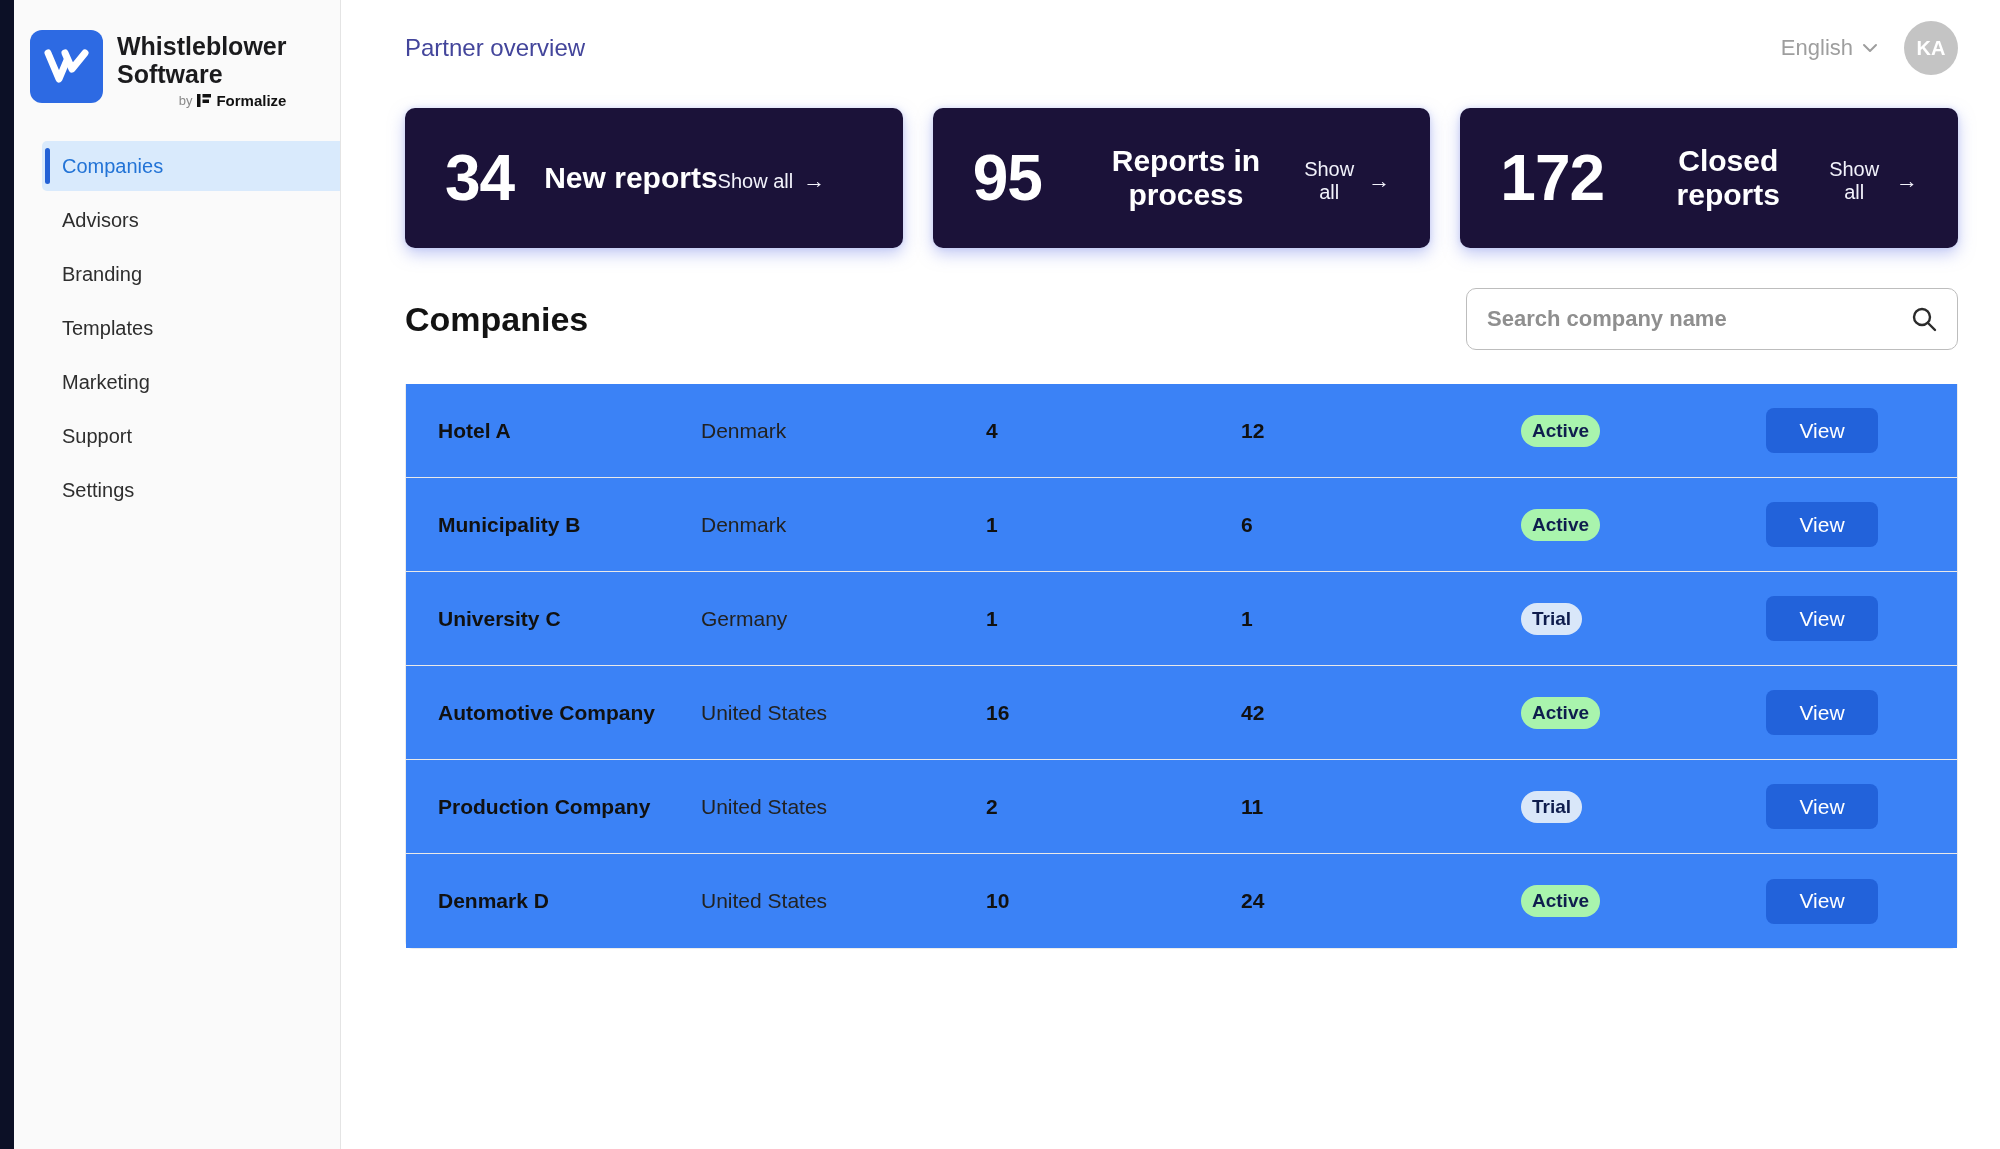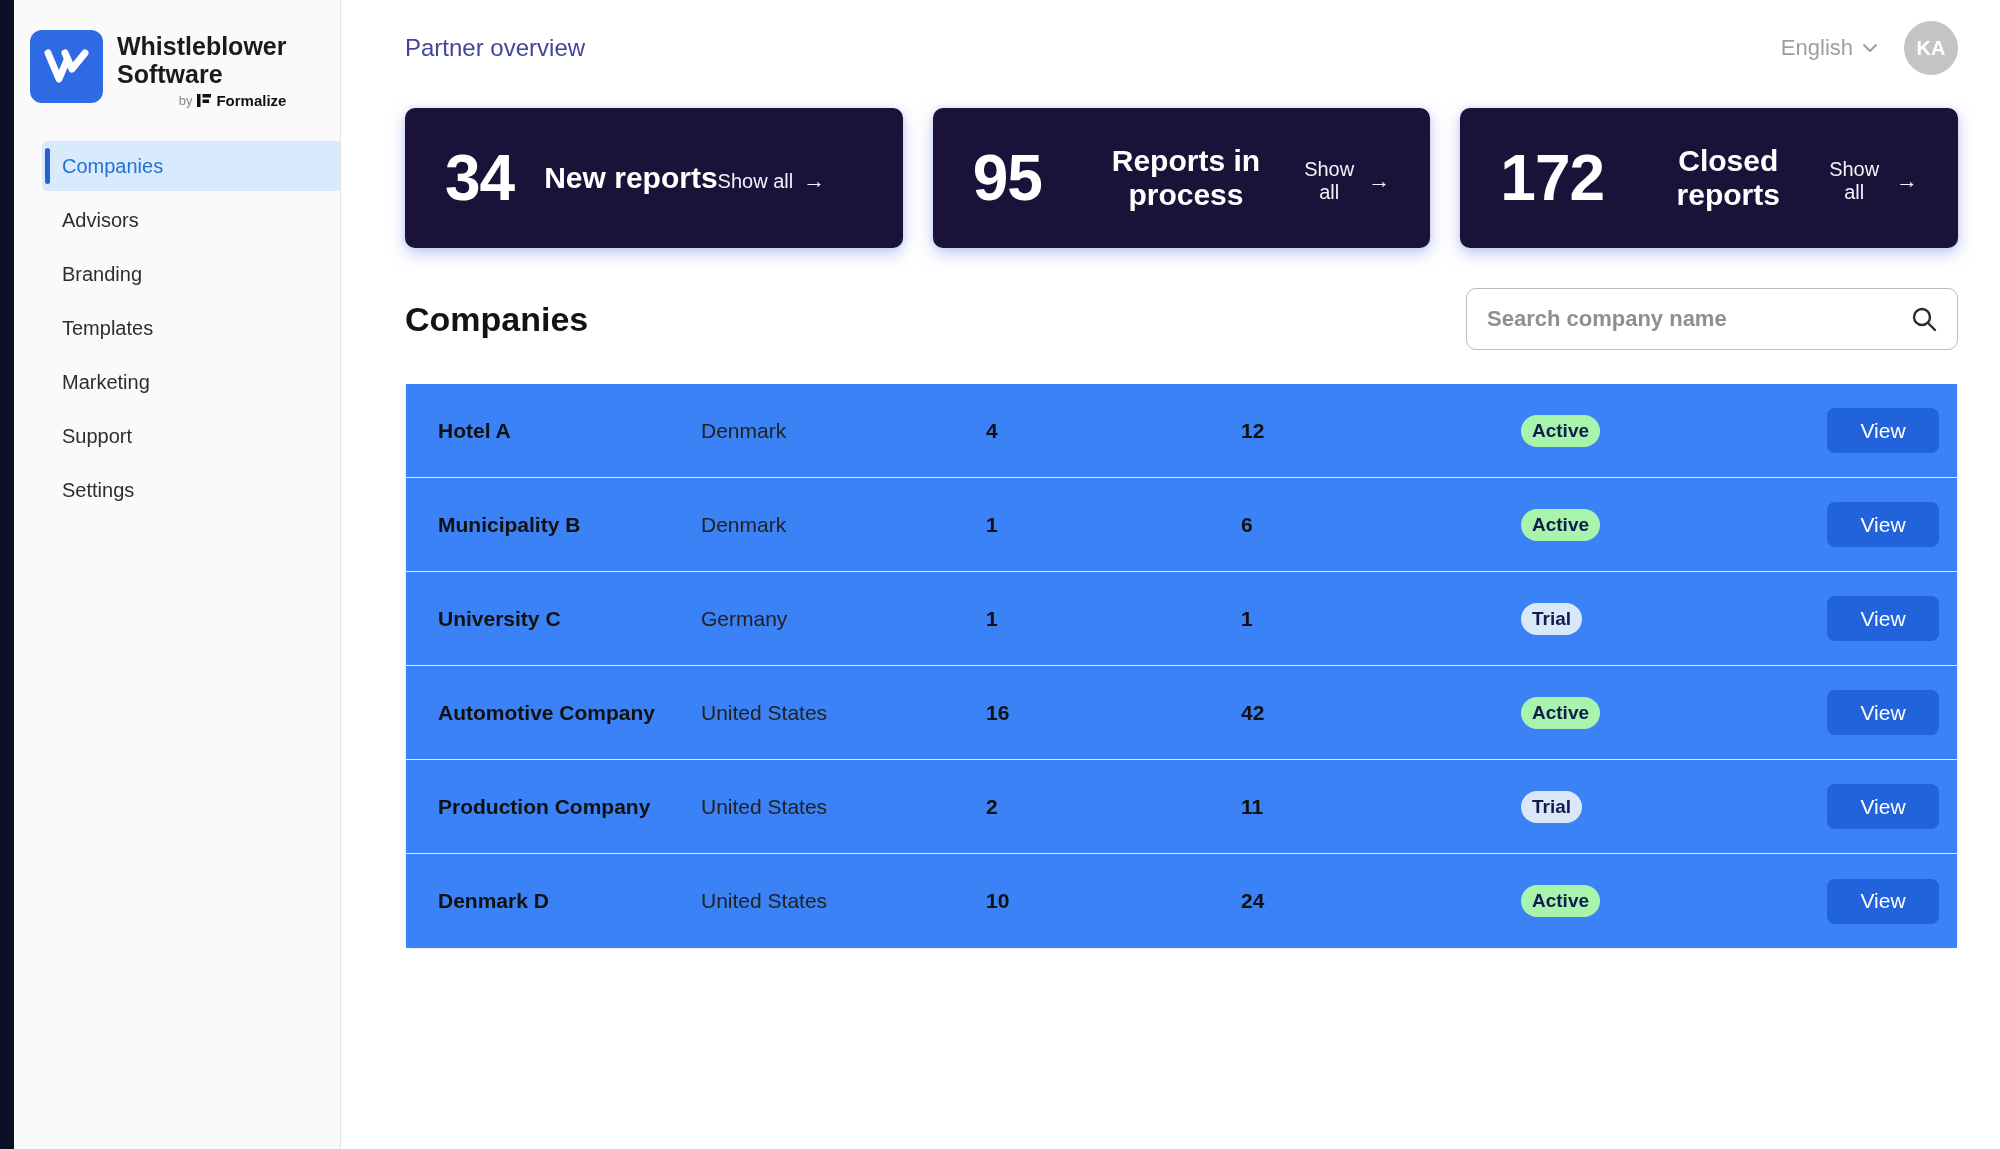--- a/index.html
+++ b/index.html
@@ -80,21 +80,21 @@
   .tbody{border:1px solid #ececec;border-top:none;border-radius:0 0 8px 8px;background:#fff;}
   .trow{height:94px;border-bottom:1px solid #e9e9e9;background:#3b82f6;}
   .trow:last-child{border-bottom:none;}
   .cell.company{font-size:21px;font-weight:700;color:#111;}
   .cell.country{font-size:21px;color:#222;}
   .cell.num{font-size:21px;font-weight:700;color:#111;}
   .badge{display:inline-block;font-size:19px;font-weight:600;color:var(--badge-text);
     padding:5px 11px;border-radius:16px;}
   .badge.active{background:var(--active-badge-bg);}
   .badge.trial{background:var(--trial-badge-bg);}
-  .cell.action{display:flex;justify-content:flex-end;}
+  .cell.action{display:flex;justify-content:flex-start;}
   .view-btn{width:112px;height:45px;border:none;border-radius:8px;background:var(--accent-blue);
     color:#fff;font-family:inherit;font-size:21px;font-weight:500;cursor:pointer;}
 </style>
 </head>
 <body>
 
 <div class="app">
   <div class="left-strip"></div>
 
   <aside class="sidebar">

